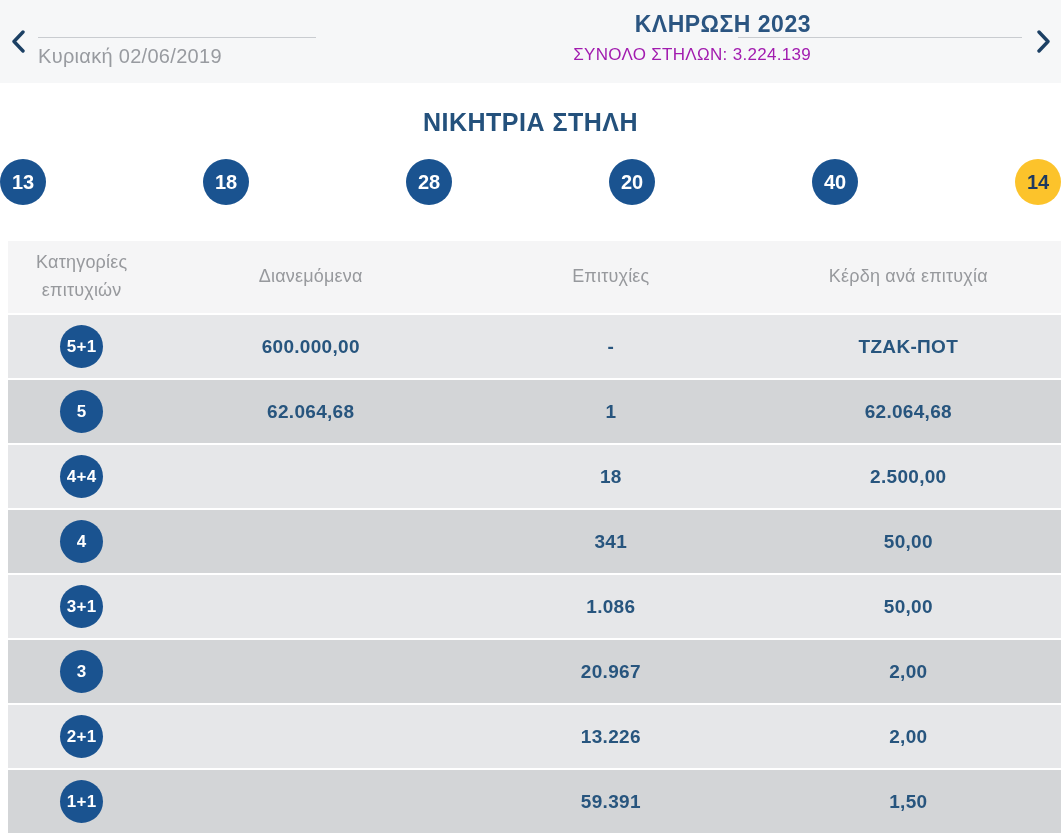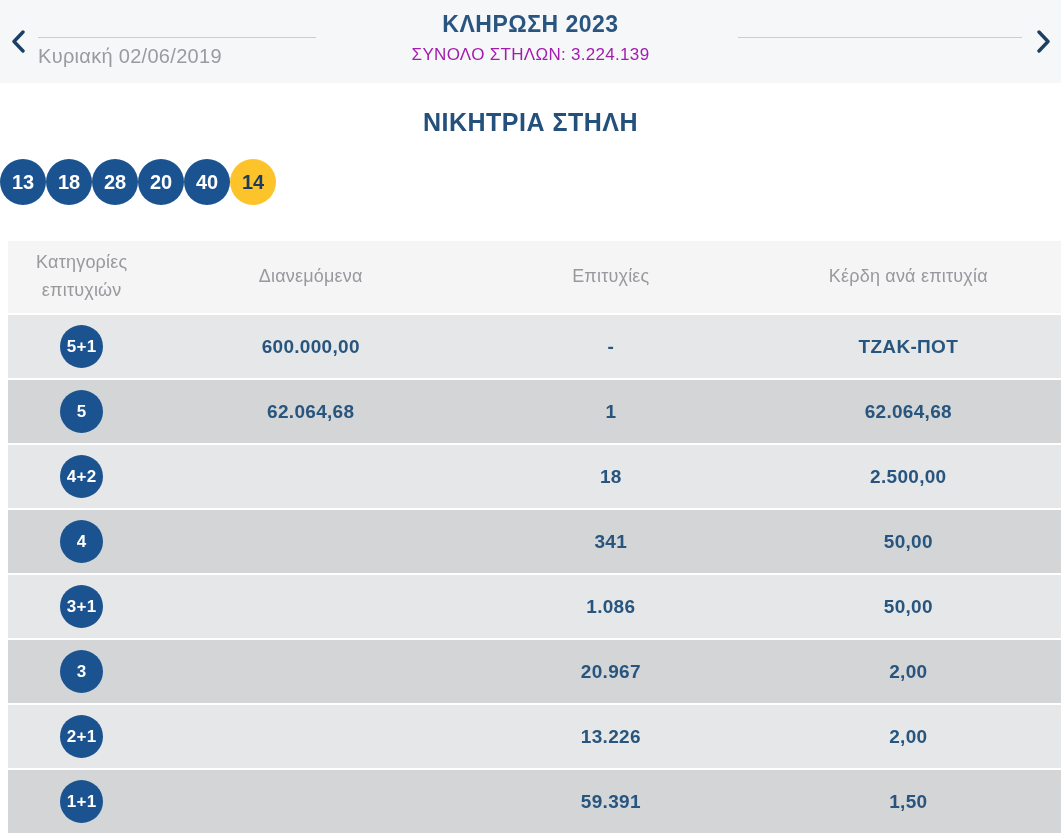--- a/index.html
+++ b/index.html
@@ -26,36 +26,36 @@
   .date-block {
     position:absolute; left:38px; top:37px; width:278px;
     border-top:1px solid #c9ccd0; padding-top:7px;
     color:#989ba0; font-size:20px; letter-spacing:0.3px;
   }
   .line-right {
     position:absolute; right:39px; top:37px; width:284px; height:0;
     border-top:1px solid #c9ccd0;
   }
   .center-block {
-    position:absolute; left:250px; right:250px; top:11px; text-align:center;
+    position:absolute; left:250px; right:250px; top:11px; text-align:right;
   }
   .draw-title {
     color:#2b5581; font-size:23px; font-weight:bold; letter-spacing:0.5px;
   }
   .draw-subtitle {
     color:#a21caf; font-size:17px; margin-top:7px; letter-spacing:0.3px;
   }
 
   
   .winning { text-align:center; margin-top:25px; }
   .winning-title {
     color:#24517c; font-size:25px; font-weight:bold; letter-spacing:0.5px;
   }
   .balls {
-    display:flex; justify-content:flex-start; margin-top:22px;
+    display:flex; justify-content:space-between; gap:5px; margin-top:22px;
   }
   .ball {
     width:46px; height:46px; border-radius:50%;
     background:#1a5390; color:#ffffff;
     font-size:20px; font-weight:bold;
     display:flex; align-items:center; justify-content:center;
   }
   .ball.joker { background:#fcc32b; color:#1e3a5f; }
 
   
@@ -151,21 +151,21 @@
         <td>-</td>
         <td>ΤΖΑΚ-ΠΟΤ</td>
       </tr>
       <tr>
         <td><span class="cat-ball">5</span></td>
         <td>62.064,68</td>
         <td>1</td>
         <td>62.064,68</td>
       </tr>
       <tr>
-        <td><span class="cat-ball">4+2</span></td>
+        <td><span class="cat-ball">4+4</span></td>
         <td></td>
         <td>18</td>
         <td>2.500,00</td>
       </tr>
       <tr>
         <td><span class="cat-ball">4</span></td>
         <td></td>
         <td>341</td>
         <td>50,00</td>
       </tr>

